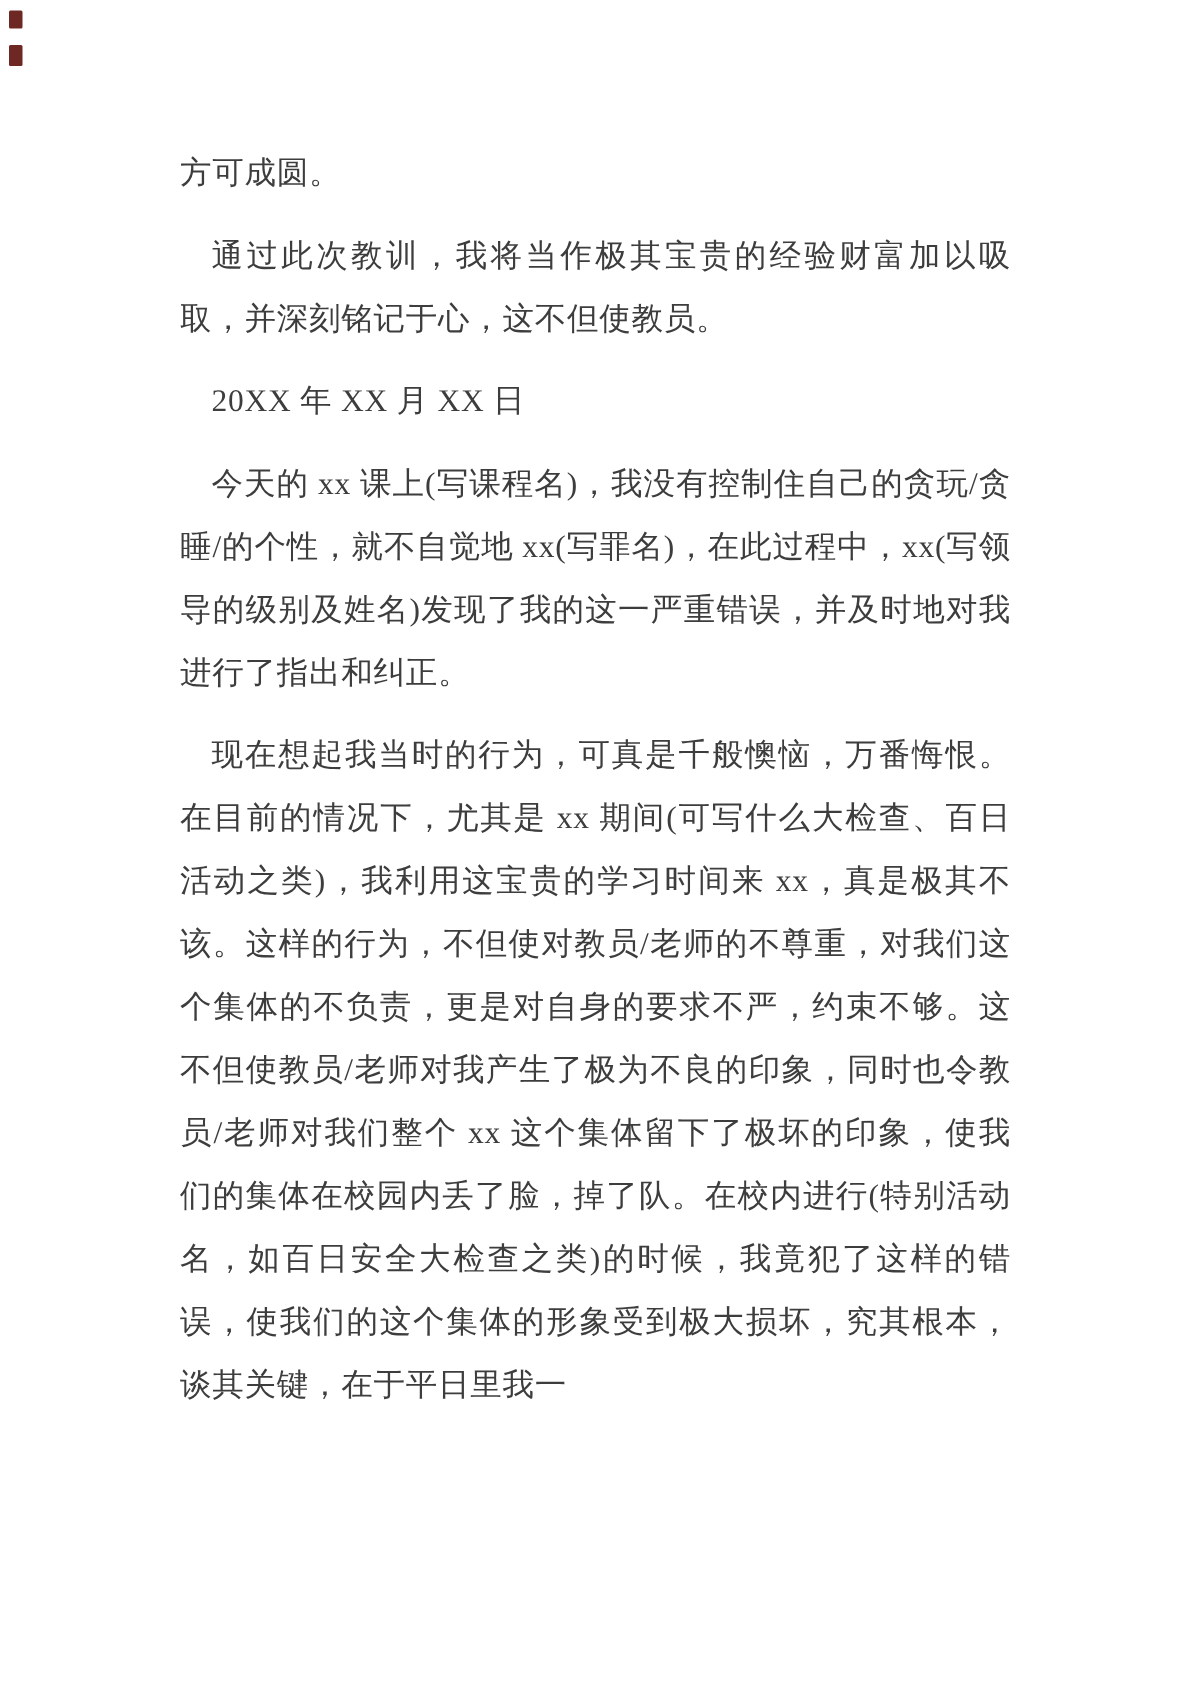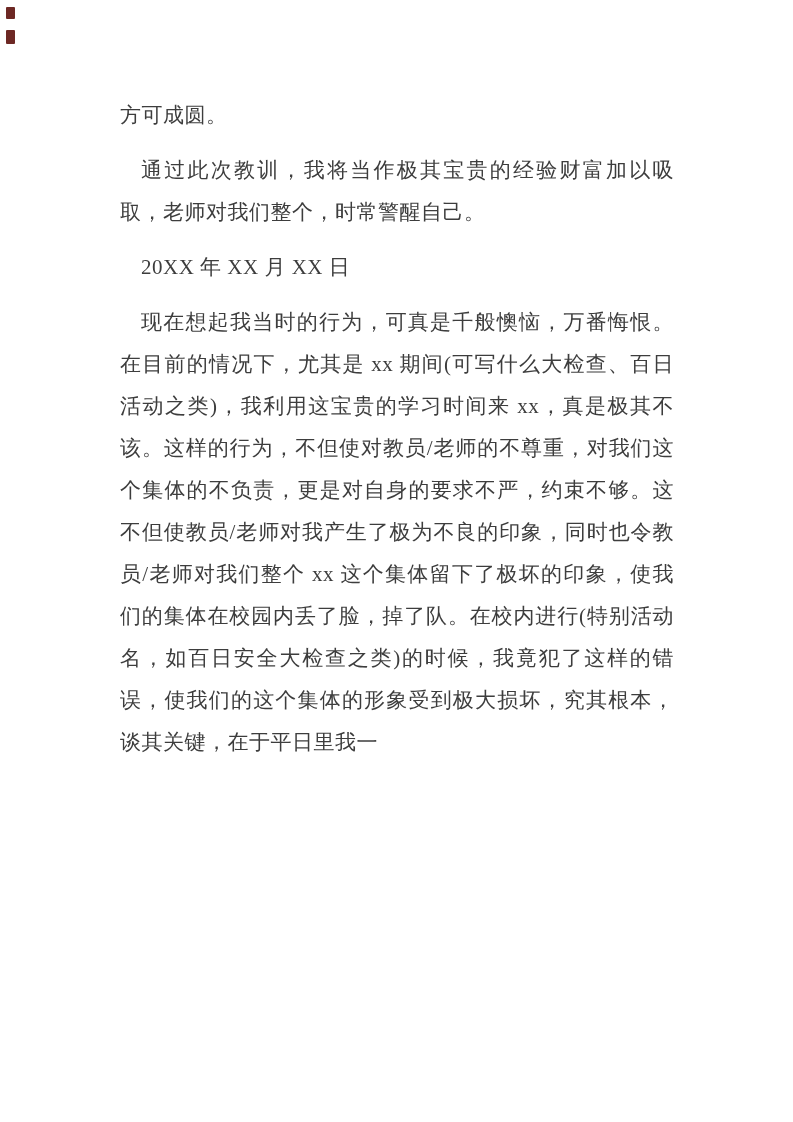--- a/index.html
+++ b/index.html
@@ -47,17 +47,18 @@
   }
 </style>
 </head>
 <body>
 
 <div class="page" style="background: rgb(255, 255, 255);">
   <span class="edge-mark m1" style="background: rgb(109, 40, 36);"></span>
   <span class="edge-mark m2" style="background: rgb(109, 40, 36);"></span>
   <div class="content">
       <p class="para"><span class="seg-cjk">方可成圆。</span></p>
-      <p class="para indent"><span class="seg-cjk">通过此次教训，我将当作极其宝贵的经验财富加以吸取，老师对我们整个，时常警醒自己。</span></p>
+      <p class="para indent"><span class="seg-cjk">通过此次教训，我将当作极其宝贵的经验财富加以吸取，并深刻铭记于心，这不但使教员。</span></p>
       <p class="para indent"><span class="seg-cjk">20XX 年 XX 月 XX 日</span></p>
+      <p class="para indent"><span class="seg-cjk">今天的 xx 课上(写课程名)，我没有控制住自己的贪玩/贪睡/的个性，就不自觉地 xx(写罪名)，在此过程中，xx(写领导的级别及姓名)发现了我的这一严重错误，并及时地对我进行了指出和纠正。</span></p>
       <p class="para indent"><span class="seg-cjk">现在想起我当时的行为，可真是千般懊恼，万番悔恨。在目前的情况下，尤其是 xx 期间(可写什么大检查、百日活动之类)，我利用这宝贵的学习时间来 xx，真是极其不该。这样的行为，不但使对教员/老师的不尊重，对我们这个集体的不负责，更是对自身的要求不严，约束不够。这不但使教员/老师对我产生了极为不良的印象，同时也令教员/老师对我们整个 xx 这个集体留下了极坏的印象，使我们的集体在校园内丢了脸，掉了队。在校内进行(特别活动名，如百日安全大检查之类)的时候，我竟犯了这样的错误，使我们的这个集体的形象受到极大损坏，究其根本，谈其关键，在于平日里我一</span></p>
     </div>
 </div>
 
 </body></html>

